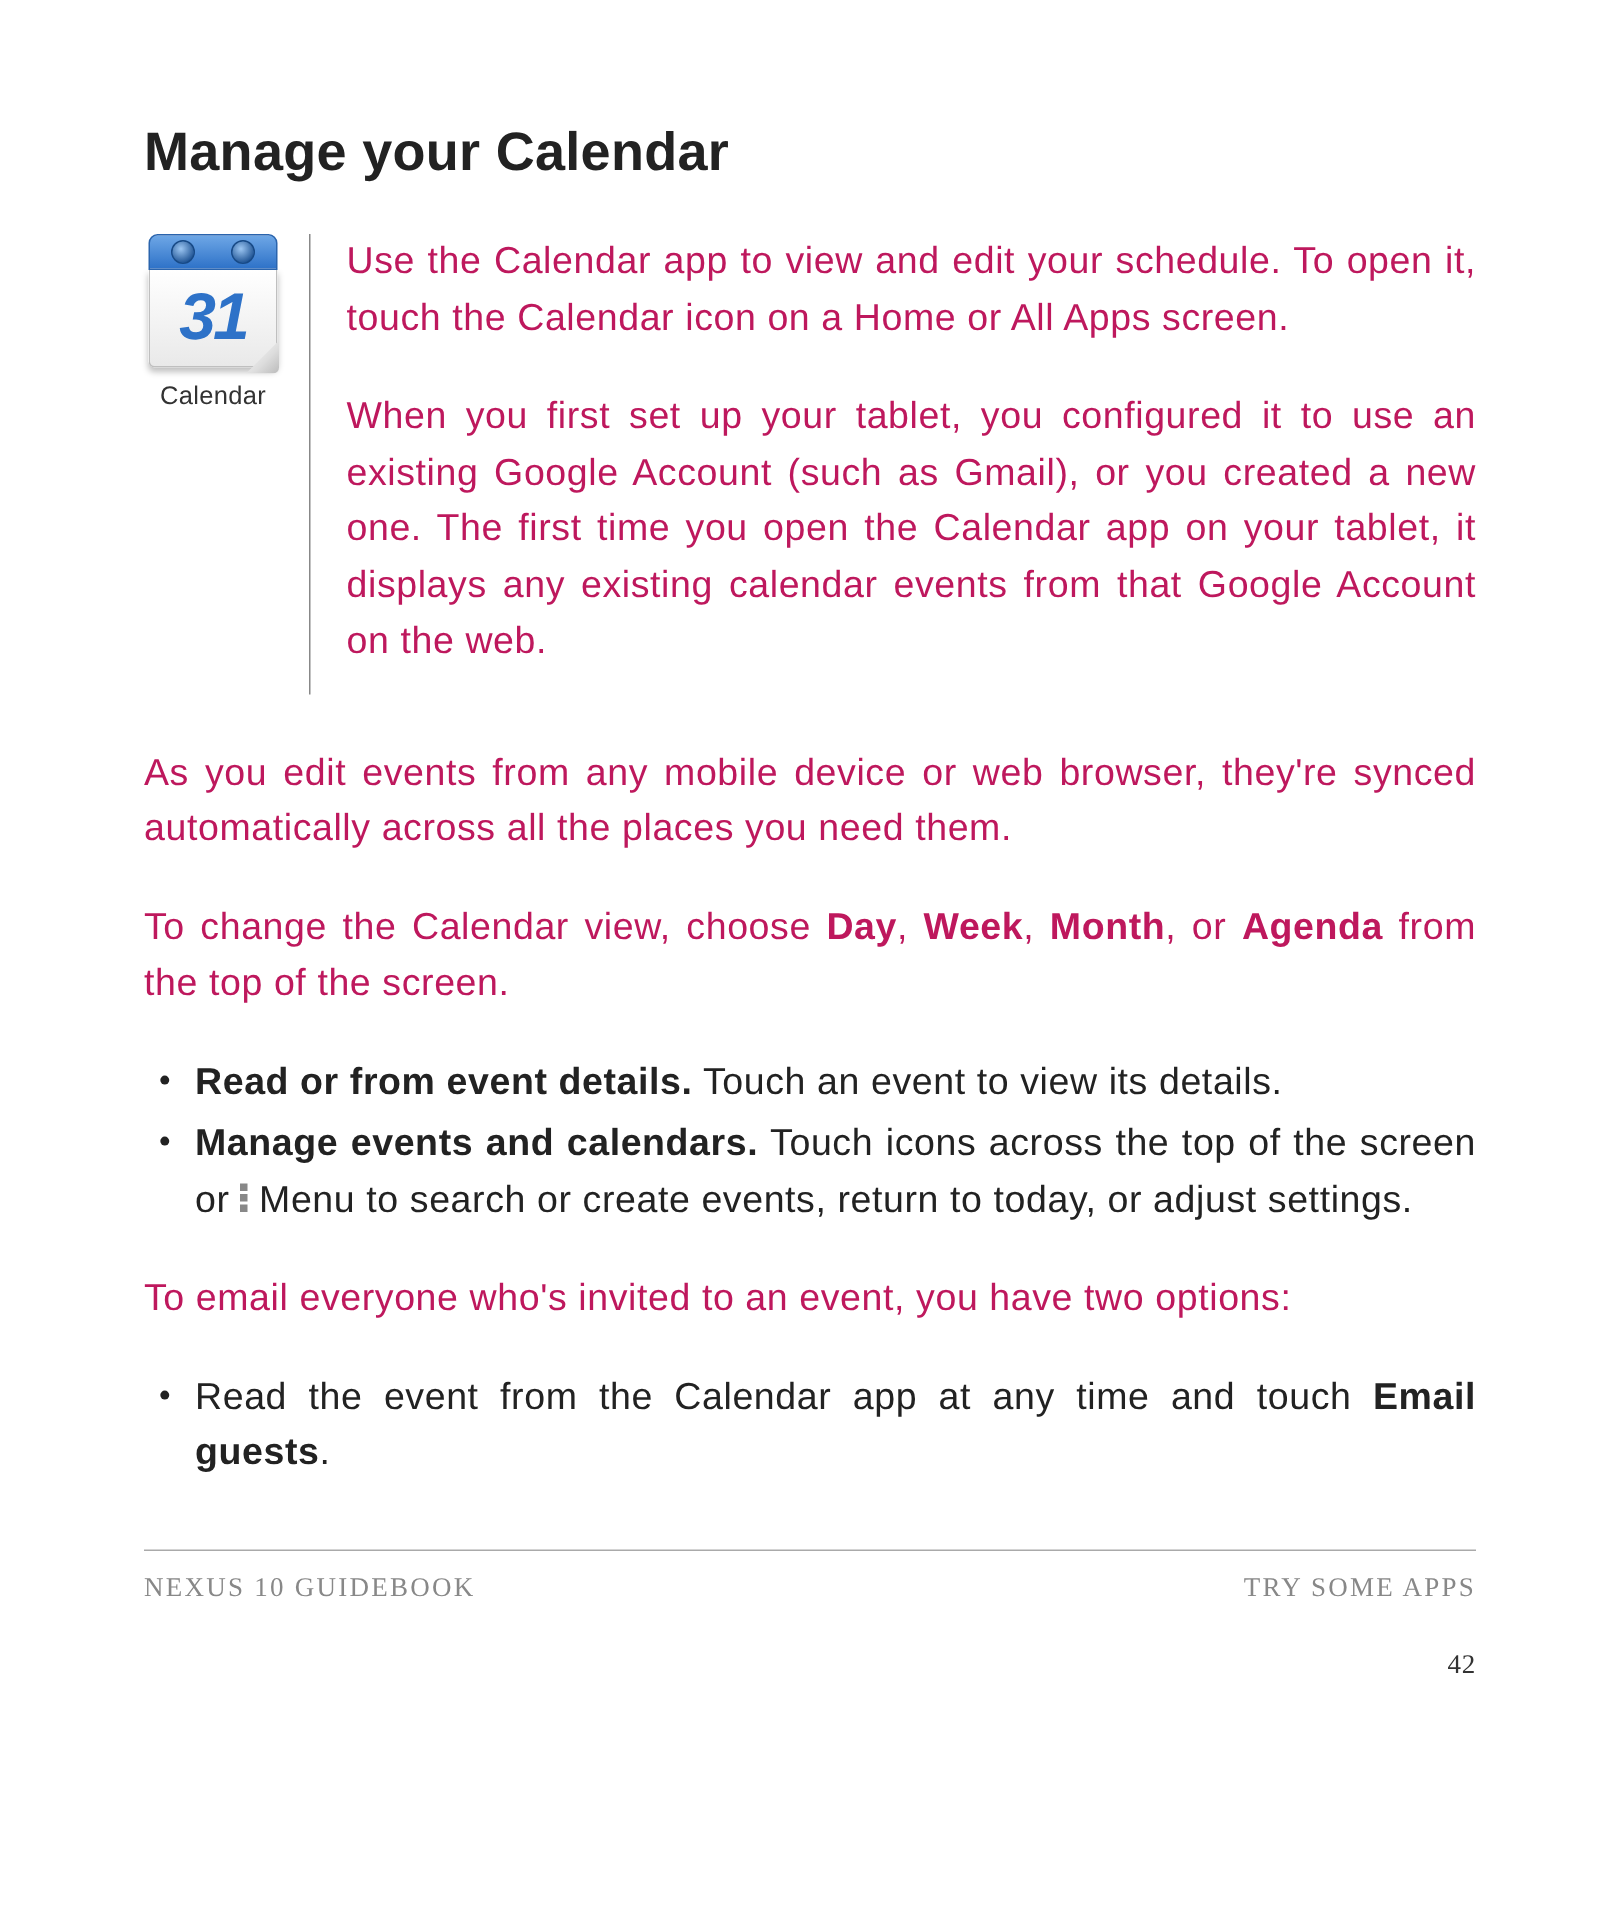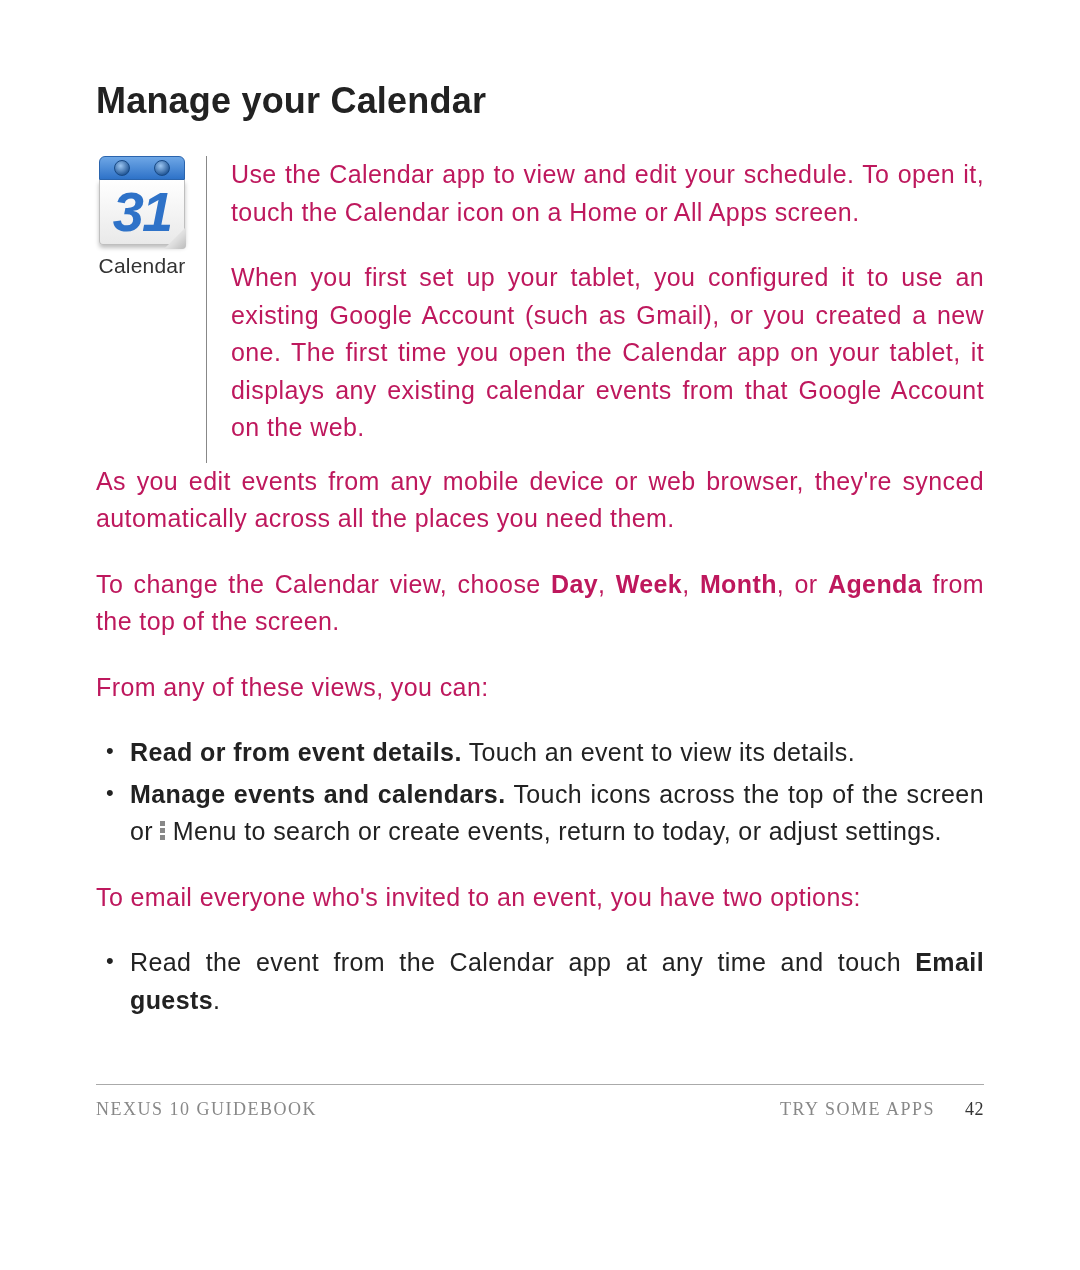--- a/index.html
+++ b/index.html
@@ -27,40 +27,40 @@
     align-items: flex-start;
   }
   .icon-col {
     width: 110px;
     flex: 0 0 110px;
     text-align: center;
     padding-right: 18px;
     box-sizing: border-box;
   }
   .icon-label {
-    font-size: 21px;
+    font-size: 17px;
     color: #333;
     margin-top: 6px;
     letter-spacing: 0.2px;
   }
   .intro-text {
     border-left: 1px solid #888;
     padding-left: 24px;
     flex: 1;
   }
   p.body {
     font-size: 25px;
     line-height: 1.5;
     margin: 0 0 28px 0;
     text-align: justify;
     letter-spacing: 0.4px;
     color: #be185d;
   }
   .intro-text p.body:last-child { margin-bottom: 16px; }
-  .after-intro { }
+  .after-intro { margin-top: 34px; }
   ul.bullets {
     margin: 0 0 28px 0;
     padding: 0 0 0 34px;
     list-style: none;
   }
   ul.bullets li {
     position: relative;
     font-size: 25px;
     line-height: 1.5;
     text-align: justify;
@@ -99,21 +99,21 @@
     border-top: 1px solid #aaa;
     margin: 0 0 14px 0;
   }
   .footer-row {
     display: flex;
     justify-content: space-between;
     font-size: 18px;
     letter-spacing: 1.5px;
     color: #888;
   }
-  .footer-right { display: flex; gap: 30px; align-items: flex-start; }
+  .footer-right { display: flex; gap: 30px; align-items: flex-end; flex-direction: column; }
   .page-num { color: #333; letter-spacing: 0.5px; }
   
   .cal-icon {
     width: 86px;
     height: 92px;
     margin: 0 auto;
     position: relative;
   }
   .cal-top {
     height: 22px;
@@ -140,21 +140,21 @@
     border: 1px solid #bfbfbf;
     border-top: 0;
     border-bottom-left-radius: 4px;
     border-bottom-right-radius: 4px;
     display: flex;
     align-items: center;
     justify-content: center;
     box-shadow: 0 3px 4px rgba(0,0,0,0.25);
   }
   .cal-num {
-    font-size: 56px;
+    font-size: 44px;
     font-weight: 700;
     font-style: italic;
     color: #2e72c8;
     letter-spacing: -2px;
     line-height: 1;
   }
   .cal-curl {
     position: absolute;
     right: -1px;
     bottom: -1px;
@@ -193,21 +193,20 @@
     </div>
   </div>
 
   <div class="after-intro">
     <p class="body">As you edit events from any mobile device or web browser, they're synced automatically across all the places you need them.</p>
 
     <p class="body">
       <span>To change the Calendar view, choose </span><b>Day</b><span>, </span><b>Week</b><span>, </span><b>Month</b><span>, or </span><b>Agenda</b><span> from the top of the screen.</span>
     </p>
 
-    <p class="body" style="text-align:left;">From any of these views, you can:</p>
 
     <ul class="bullets">
       <li>
         <b>Read or from event details.</b><span> Touch an event to view its details.</span>
       </li>
       <li>
         <b>Manage events and calendars.</b><span> Touch icons across the top of the screen or </span><span class="menu-icon"><span></span><span></span><span></span></span><span> Menu to search or create events, return to today, or adjust settings.</span>
       </li>
     </ul>
 

